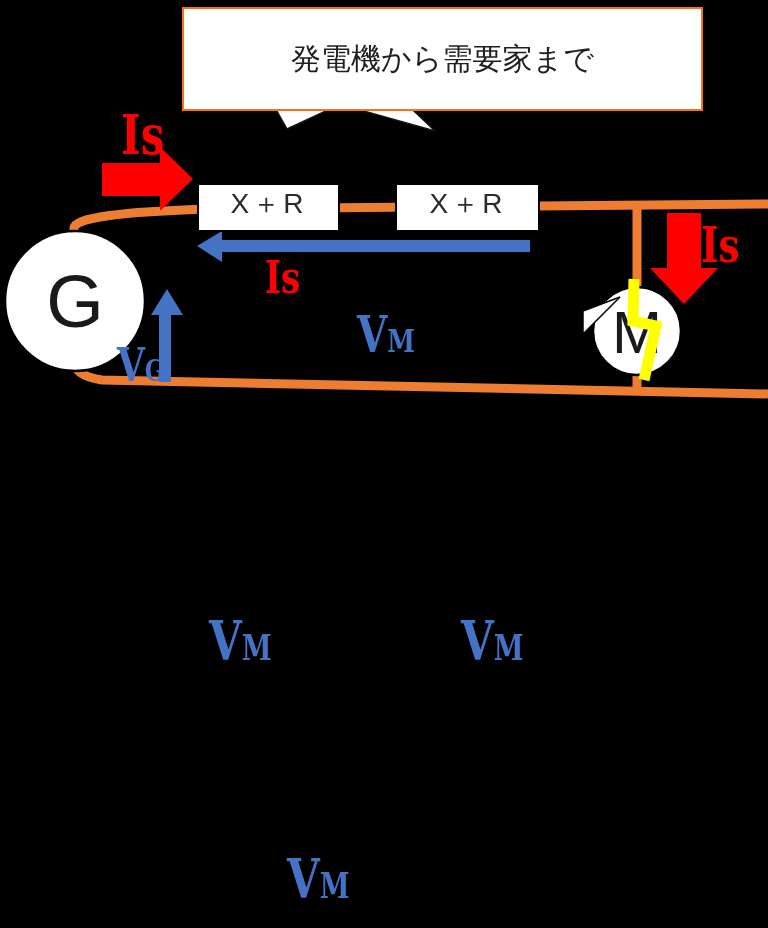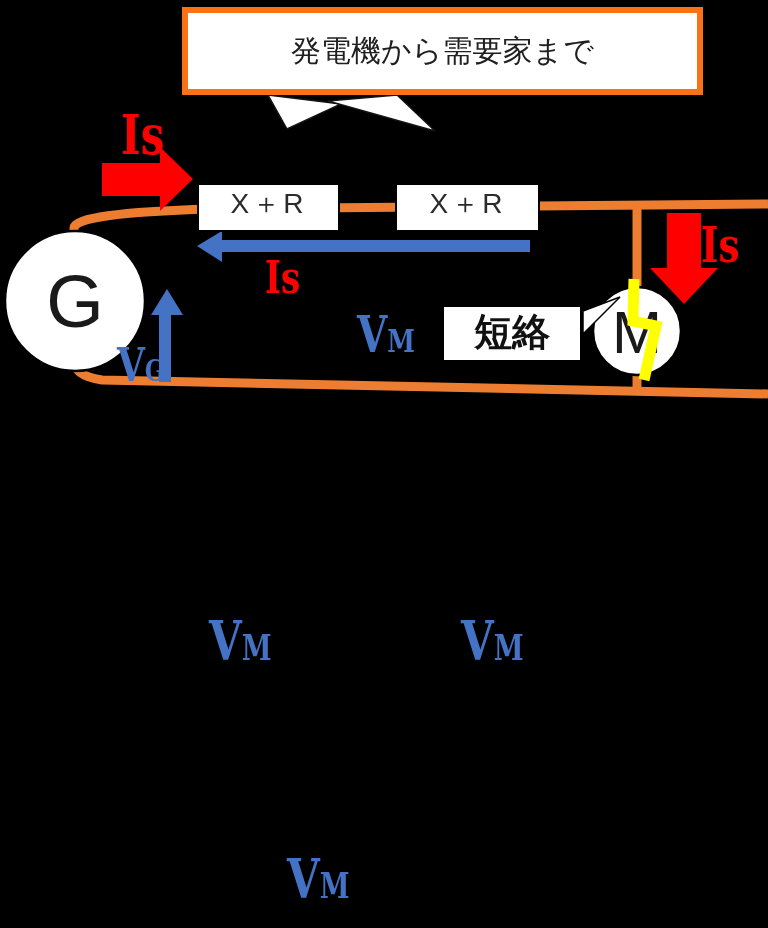--- a/index.html
+++ b/index.html
@@ -1,22 +1,22 @@
 <!DOCTYPE html>
 <html><head>
 <meta charset="utf-8">
 <style>
   html,body{margin:0;padding:0;background:#000;}
   .stage{position:relative;width:768px;height:928px;background:#000;overflow:hidden;
          font-family:"Liberation Sans",sans-serif;}
   svg{position:absolute;left:0;top:0;}
   .panel{position:absolute;background:#fff;border:2px solid #000;box-sizing:border-box;
          display:flex;align-items:flex-start;justify-content:center;color:#1c1c1c;}
-  .bubble{position:absolute;left:182px;top:7px;width:521px;height:88px;background:#fff;
-          border:6px solid #f97316;box-sizing:border-box;display:flex;flex-direction:row;
+  .bubble{position:absolute;left:182px;top:7px;width:521px;height:104px;background:#fff;
+          border:2px solid #f97316;box-sizing:border-box;display:flex;flex-direction:row;
           align-items:center;justify-content:center;color:#202020;}
   .bubble .line{font-size:30px;line-height:40px;white-space:nowrap;}
   .impbox{font-size:28px;letter-spacing:3px;color:#2b2b2b;}
   .shortbox{font-size:38px;font-weight:bold;border-width:3px;color:#111;}
   .slab{position:absolute;font-family:"DejaVu Serif",serif;font-weight:bold;line-height:1;
         white-space:nowrap;transform:scaleX(0.78);transform-origin:0 50%;}
   .red{color:#FF0000;}
   .blue{color:#4472C4;}
   .sub{font-size:0.64em;}
 </style>
@@ -56,23 +56,20 @@
     <div class="line">発電機から需要家まで</div>
   </div>
 
   <div class="panel impbox" style="left:197px;top:183px;width:143px;height:49px;">
     <span>X＋R</span>
   </div>
   <div class="panel impbox" style="left:395px;top:183px;width:145px;height:49px;">
     <span>X＋R</span>
   </div>
 
-  <div class="panel shortbox" style="left:441px;top:304px;width:142px;height:59px;">
-    <span>短絡</span>
-  </div>
 
   <div class="slab red" style="left:121px;top:108px;font-size:54px;">Is</div>
   <div class="slab red" style="left:265px;top:256px;font-size:44px;">Is</div>
   <div class="slab red" style="left:701px;top:221px;font-size:48px;">Is</div>
 
   <div class="slab blue" style="left:117px;top:342px;font-size:46px;">
     <span>V</span><span class="sub">G</span>
   </div>
   <div class="slab blue" style="left:357px;top:310px;font-size:50px;">
     <span>V</span><span class="sub">M</span>

